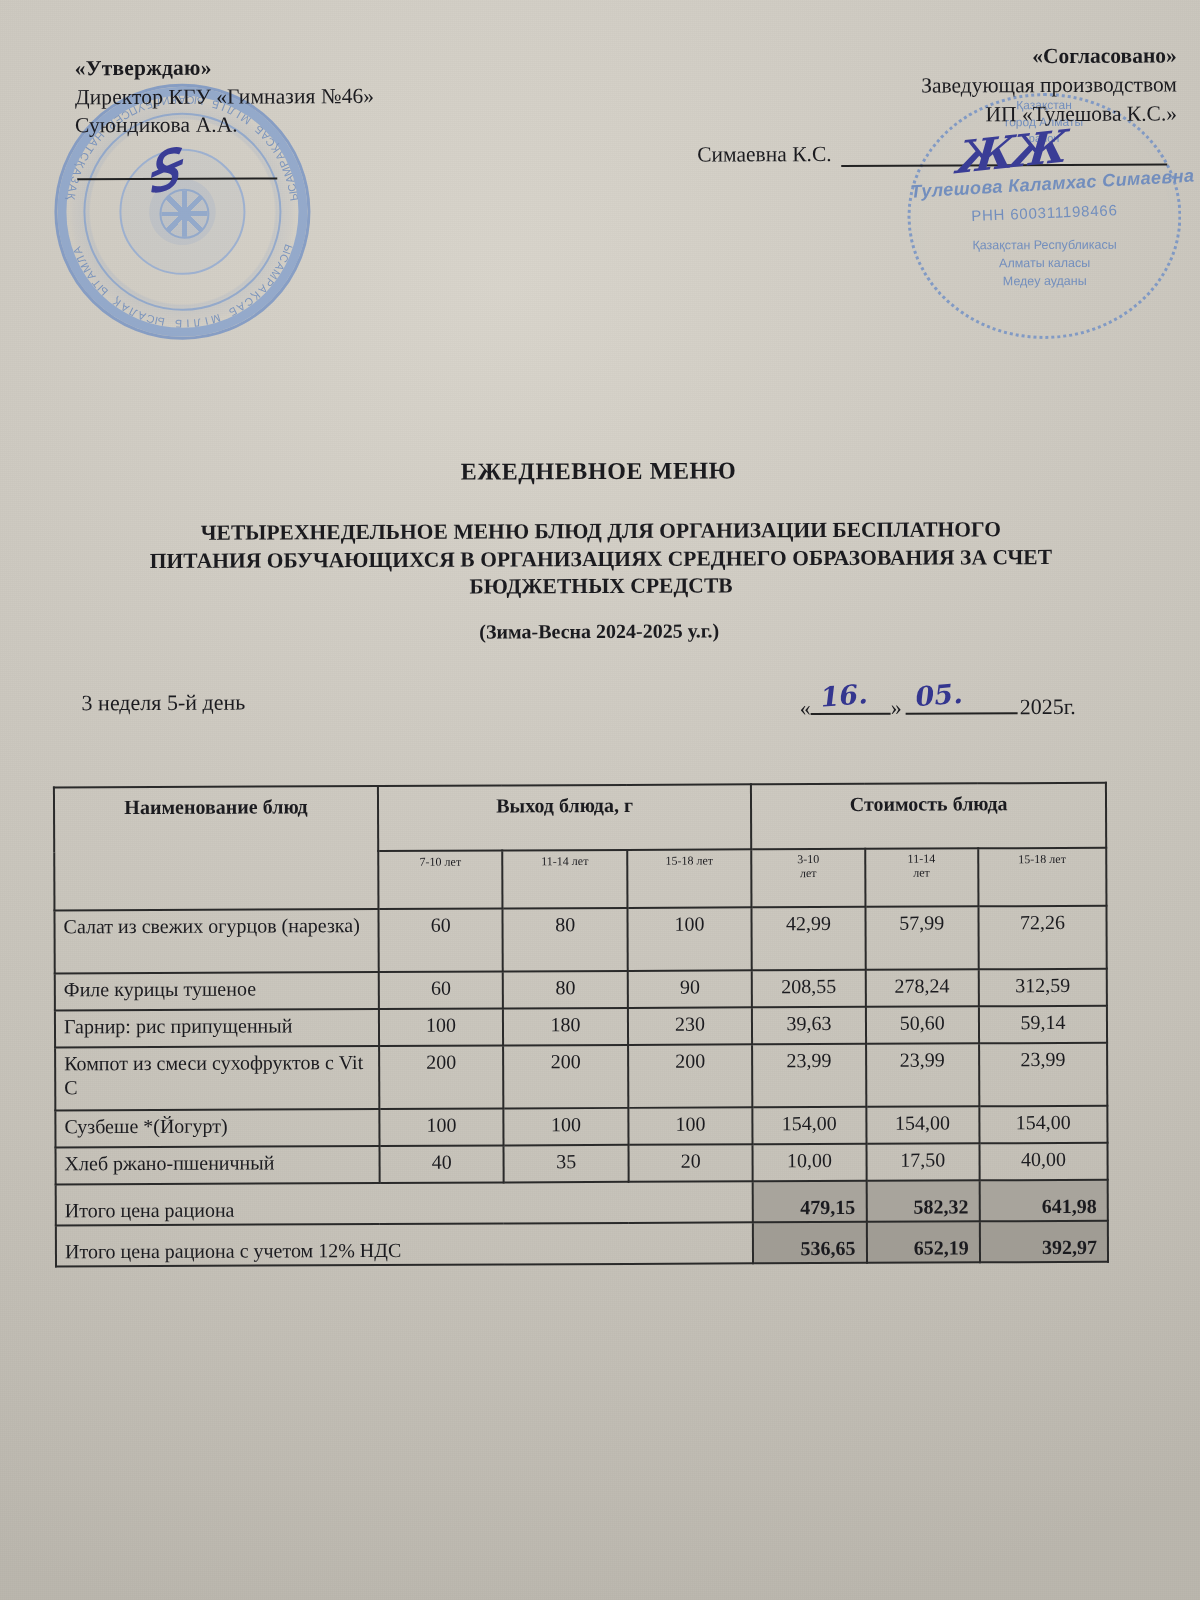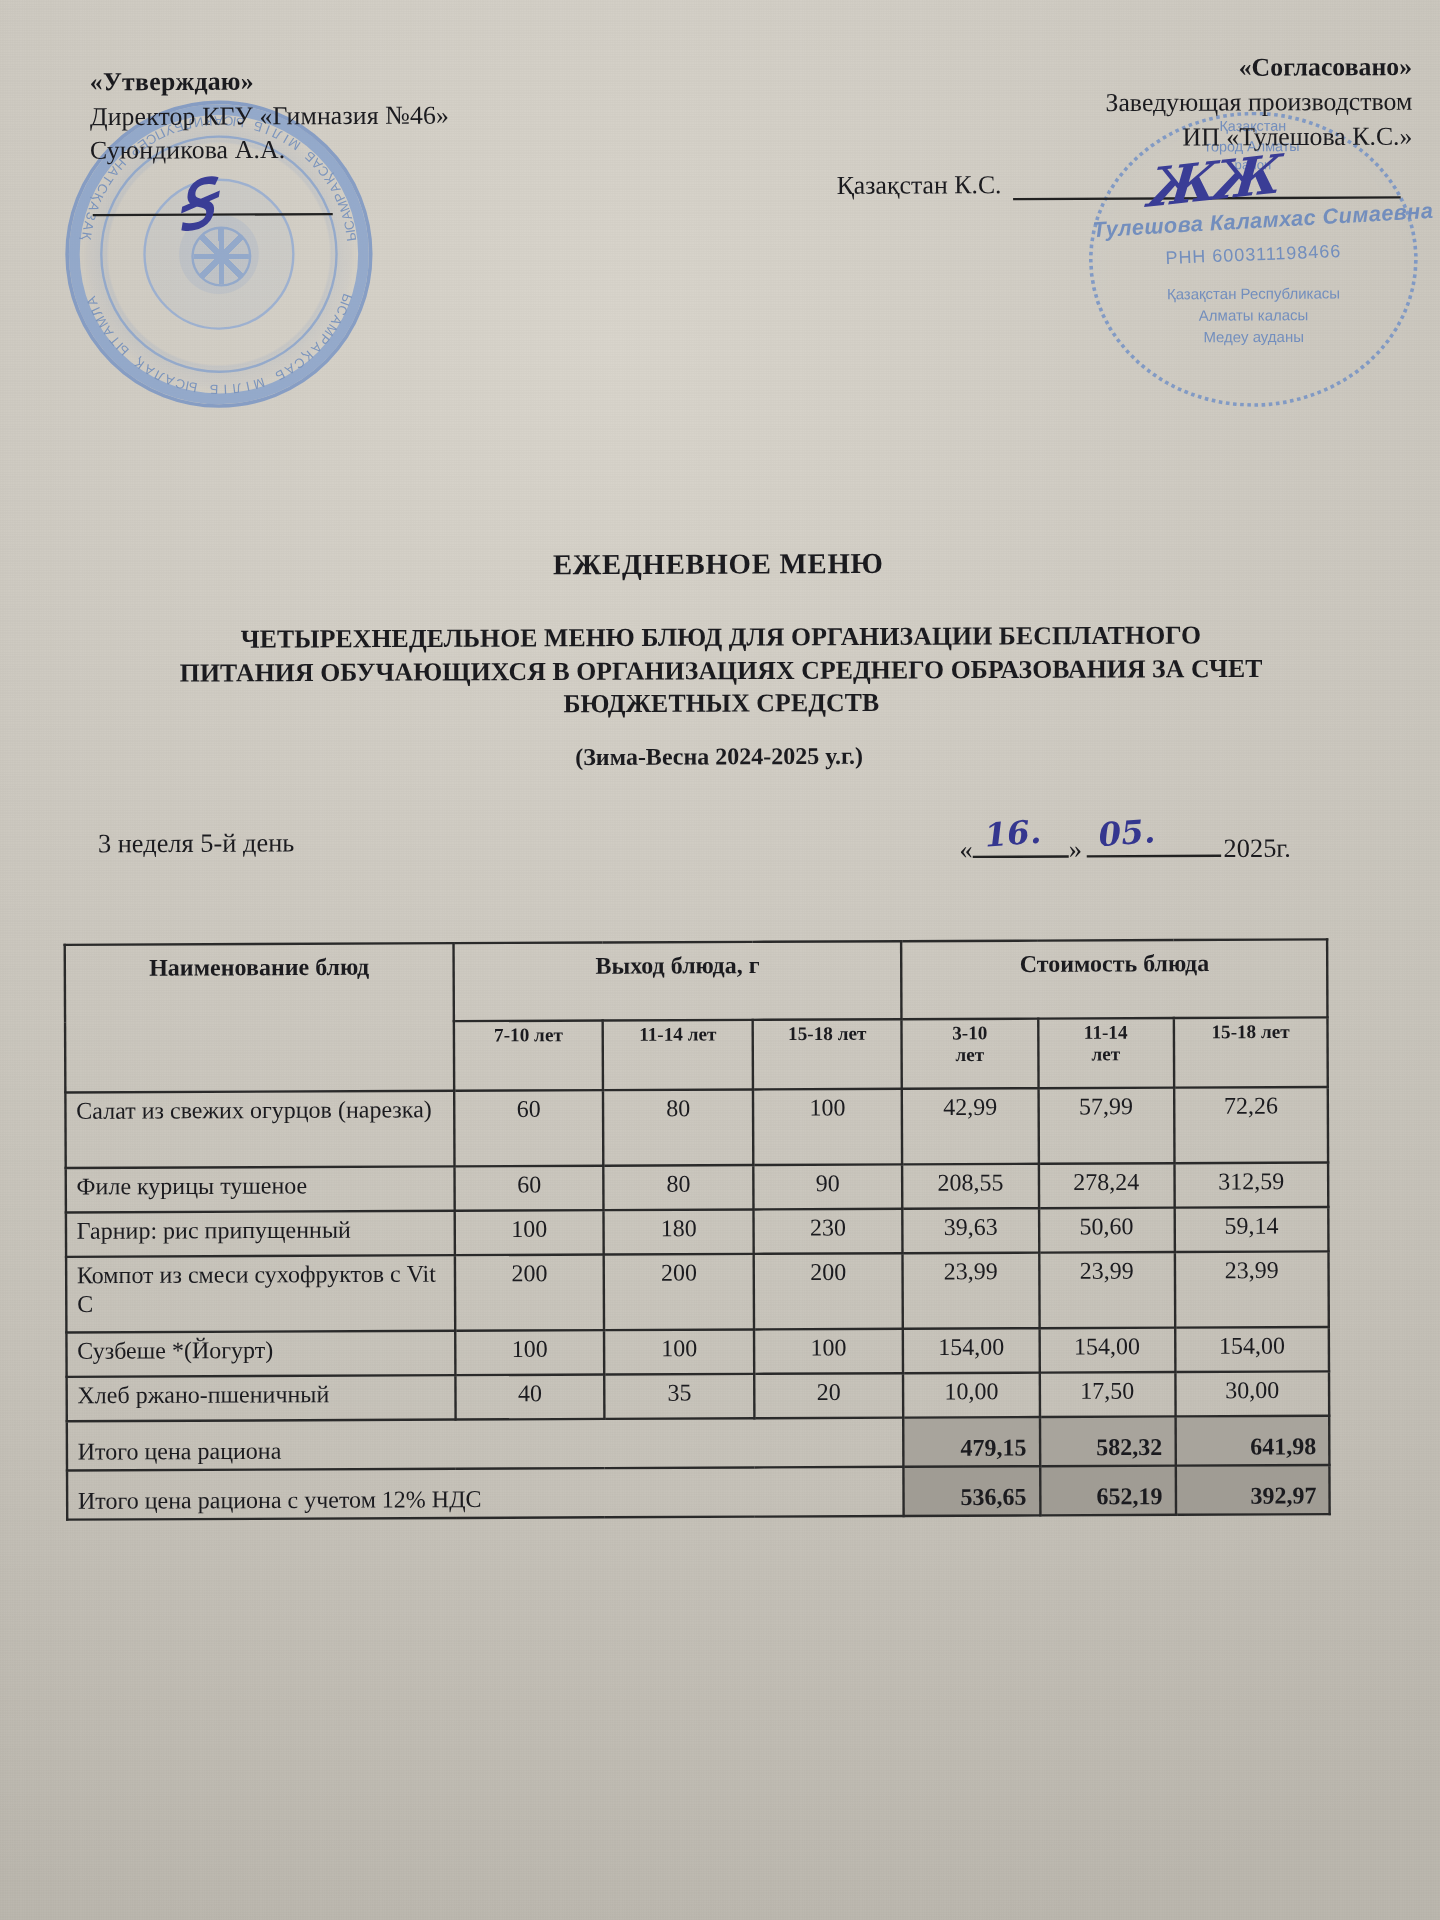--- a/index.html
+++ b/index.html
@@ -295,21 +295,21 @@
   .menu-table th {
     font-weight: bold;
     text-align: center;
   }
   .menu-table .th-name { text-align: center; width: 322px; }
   .col-w { width: 116px; }
   .col-c { width: 102px; }
   .col-c-last { width: 118px; }
 
   .hdr-top th { height: 52px; vertical-align: top; padding-top: 8px; }
-  .hdr-sub th { height: 50px; vertical-align: top; font-weight: bold; font-size: 16px; }
+  .hdr-sub th { height: 50px; vertical-align: top; font-weight: normal; font-size: 12px; }
   .hdr-sub th.two-line { line-height: 1.15; }
 
   td.dish {
     text-align: left;
     line-height: 1.2;
     padding-left: 8px;
   }
   td.num {
     text-align: center;
     padding-top: 4px;
@@ -447,21 +447,21 @@
   </div>
   <div class="sign-line-left"></div>
   <div class="sig sig-left">Ꞩ</div>
 
   <div class="hdr-right">
     <div class="quoted">«Согласовано»</div>
     <div>Заведующая производством</div>
     <div>ИП «Тулешова К.С.»</div>
   </div>
   <div class="sign-row-right">
-    <span class="name">Қазақстан К.С.</span>
+    <span class="name">Симаевна К.С.</span>
     <span class="rule"></span>
   </div>
   <div class="sig sig-right">ЖЖ</div>
 
   <div class="title-main">ЕЖЕДНЕВНОЕ МЕНЮ</div>
   <div class="title-sub">
     <div>ЧЕТЫРЕХНЕДЕЛЬНОЕ МЕНЮ БЛЮД ДЛЯ ОРГАНИЗАЦИИ БЕСПЛАТНОГО</div>
     <div>ПИТАНИЯ ОБУЧАЮЩИХСЯ В ОРГАНИЗАЦИЯХ СРЕДНЕГО ОБРАЗОВАНИЯ ЗА СЧЕТ</div>
     <div>БЮДЖЕТНЫХ СРЕДСТВ</div>
   </div>
@@ -548,21 +548,21 @@
             <td class="num">154,00</td>
             <td class="num">154,00</td>
           </tr>
           <tr class="short">
             <td class="dish">Хлеб ржано-пшеничный</td>
             <td class="num">40</td>
             <td class="num">35</td>
             <td class="num">20</td>
             <td class="num">10,00</td>
             <td class="num">17,50</td>
-            <td class="num">30,00</td>
+            <td class="num">40,00</td>
           </tr>
           <tr>
             <td class="total-label" colspan="4">Итого цена рациона</td>
             <td class="total-val">479,15</td>
             <td class="total-val">582,32</td>
             <td class="total-val">641,98</td>
           </tr>
           <tr>
             <td class="total-label" colspan="4">Итого цена рациона с учетом 12% НДС</td>
             <td class="total-val dark">536,65</td>

